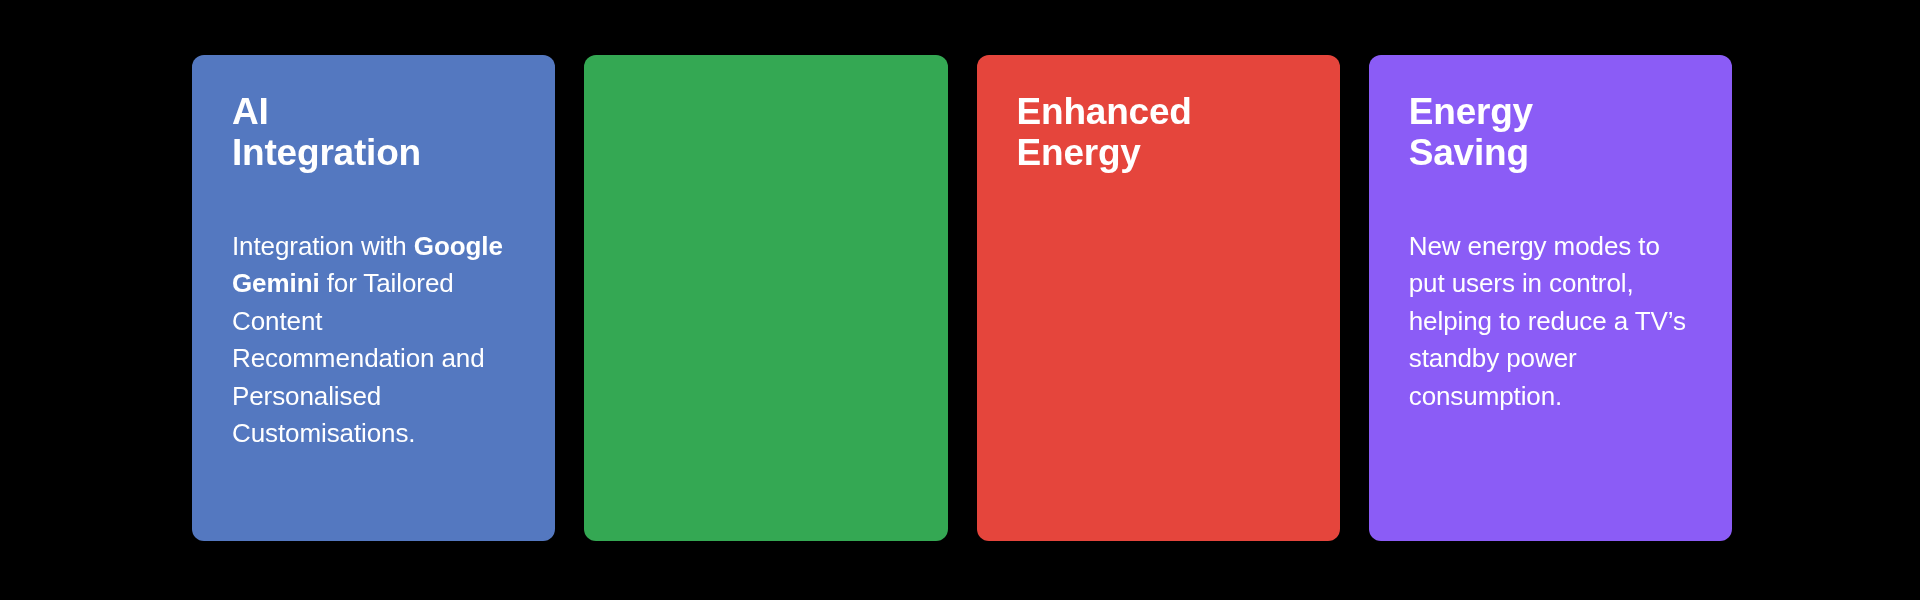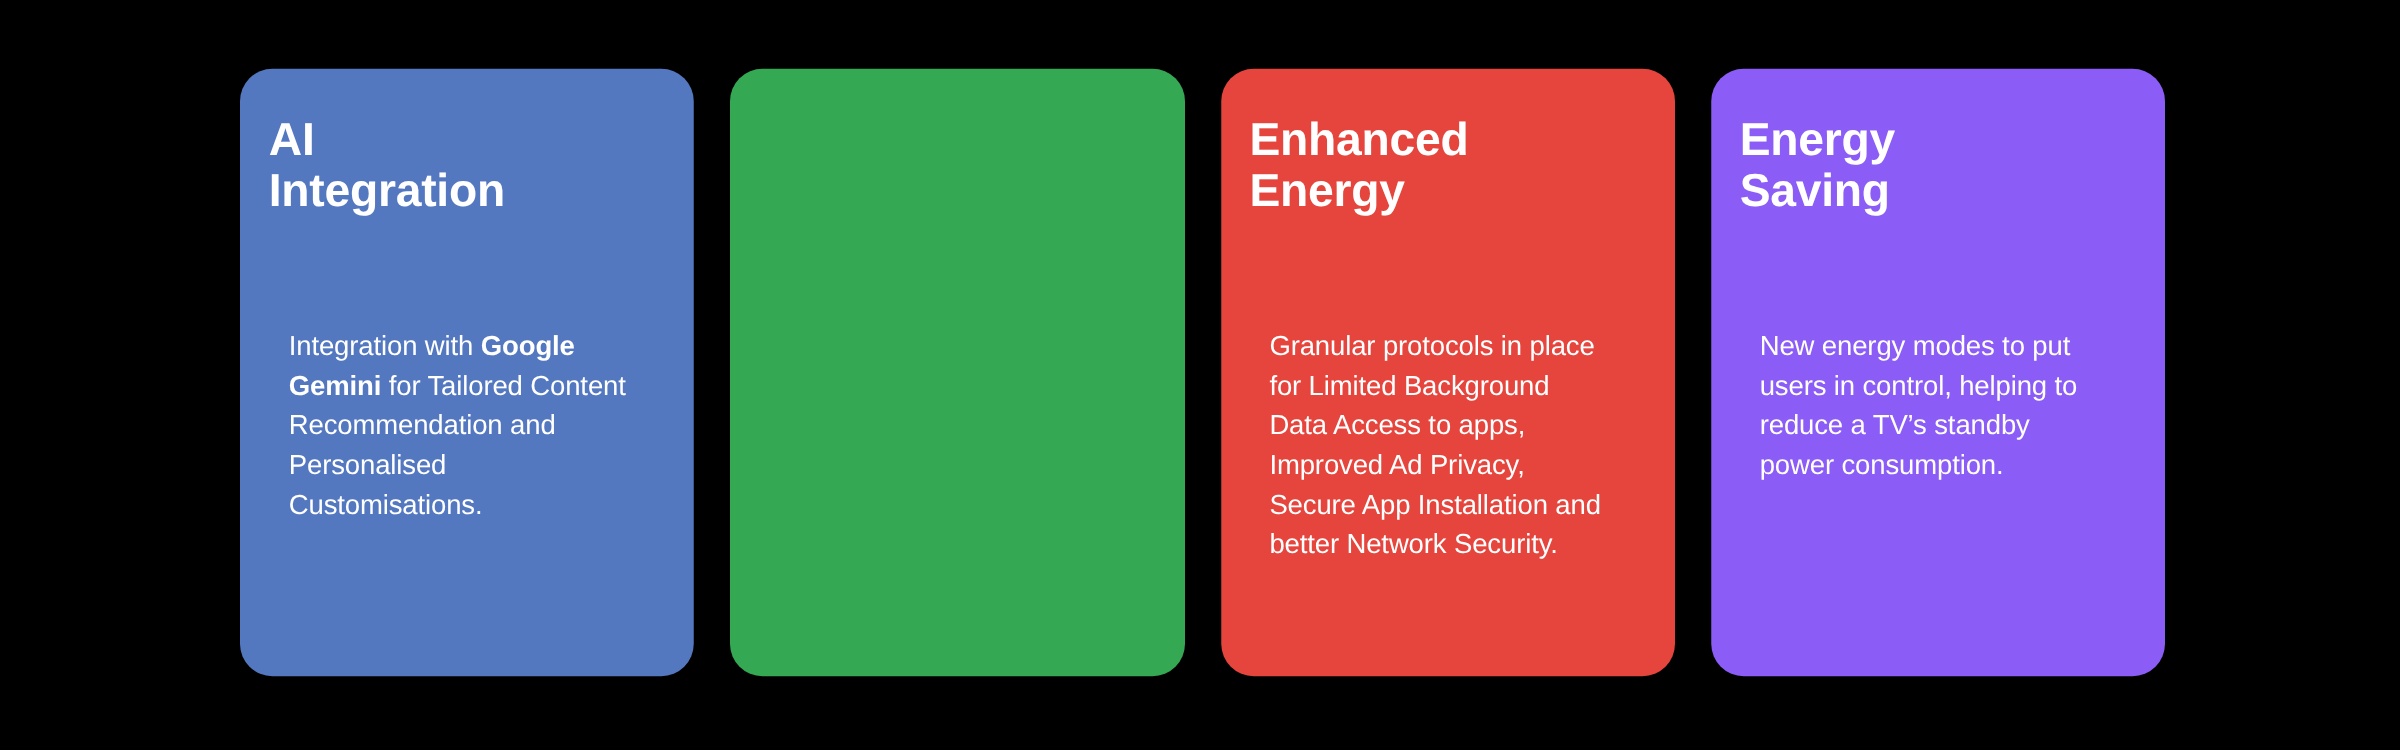--- a/index.html
+++ b/index.html
@@ -28,42 +28,41 @@
     top: 55px;
     width: 1540px;
     height: 486px;
     display: flex;
     flex-direction: row;
     align-items: stretch;
     gap: 29px;
   }
   .card {
     flex: 1 1 0;
-    border-radius: 26px;
+    border-radius: 12px;
     box-sizing: border-box;
-    padding: 36px 34px 30px 23px;
+    padding: 36px 34px 30px 40px;
     display: flex;
     flex-direction: column;
     align-items: flex-start;
     overflow: hidden;
-    gap: 33px;
   }
   .card-title {
     font-size: 37px;
     line-height: 1.12;
     font-weight: bold;
     color: #ffffff;
     letter-spacing: -0.2px;
     margin: 0;
     white-space: pre-line;
   }
   .card-body {
-    margin: 16px;
+    margin: 0;
     margin-top: 54px;
-    font-size: 22px;
+    font-size: 26px;
     line-height: 1.44;
     font-weight: normal;
     color: #ffffff;
     letter-spacing: -0.1px;
     max-width: 100%;
   }
   .card-body .em {
     font-weight: bold;
   }
   
@@ -80,21 +79,20 @@
 Integration</h2>
       <p class="card-body"><span>Integration with </span><span class="em">Google Gemini</span><span> for Tailored Content Recommendation and Personalised Customisations.</span></p>
     </div>
 
     <div class="card card-1" style="background: rgb(52, 168, 83);">
     </div>
 
     <div class="card card-2" style="background: rgb(229, 69, 60);">
       <h2 class="card-title">Enhanced
 Energy</h2>
-      <p class="card-body"><span>Granular protocols in place for Limited Background Data Access to apps, Improved Ad Privacy, Secure App Installation and better Network Security.</span></p>
     </div>
 
     <div class="card card-3" style="background: #8b5cf6;">
       <h2 class="card-title">Energy
 Saving</h2>
       <p class="card-body"><span>New energy modes to put users in control, helping to reduce a TV’s standby power consumption.</span></p>
     </div>
 
   </div>
 </div>

